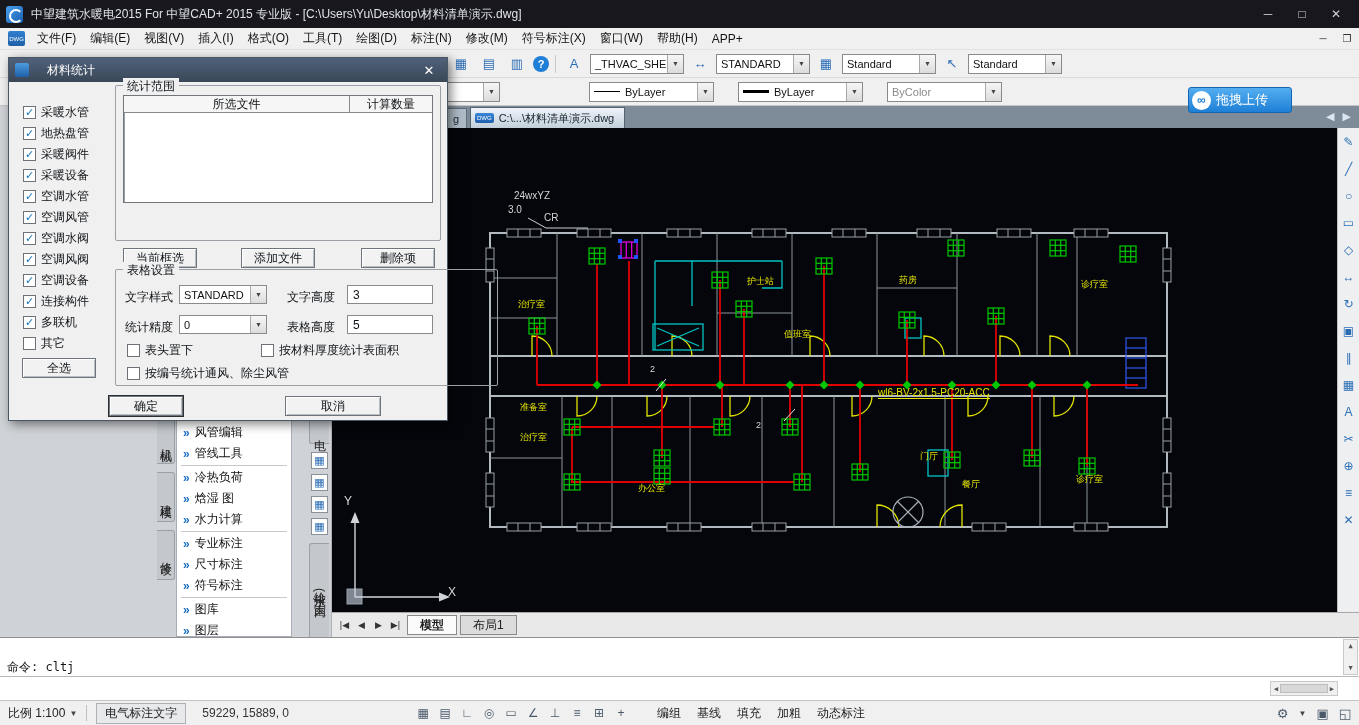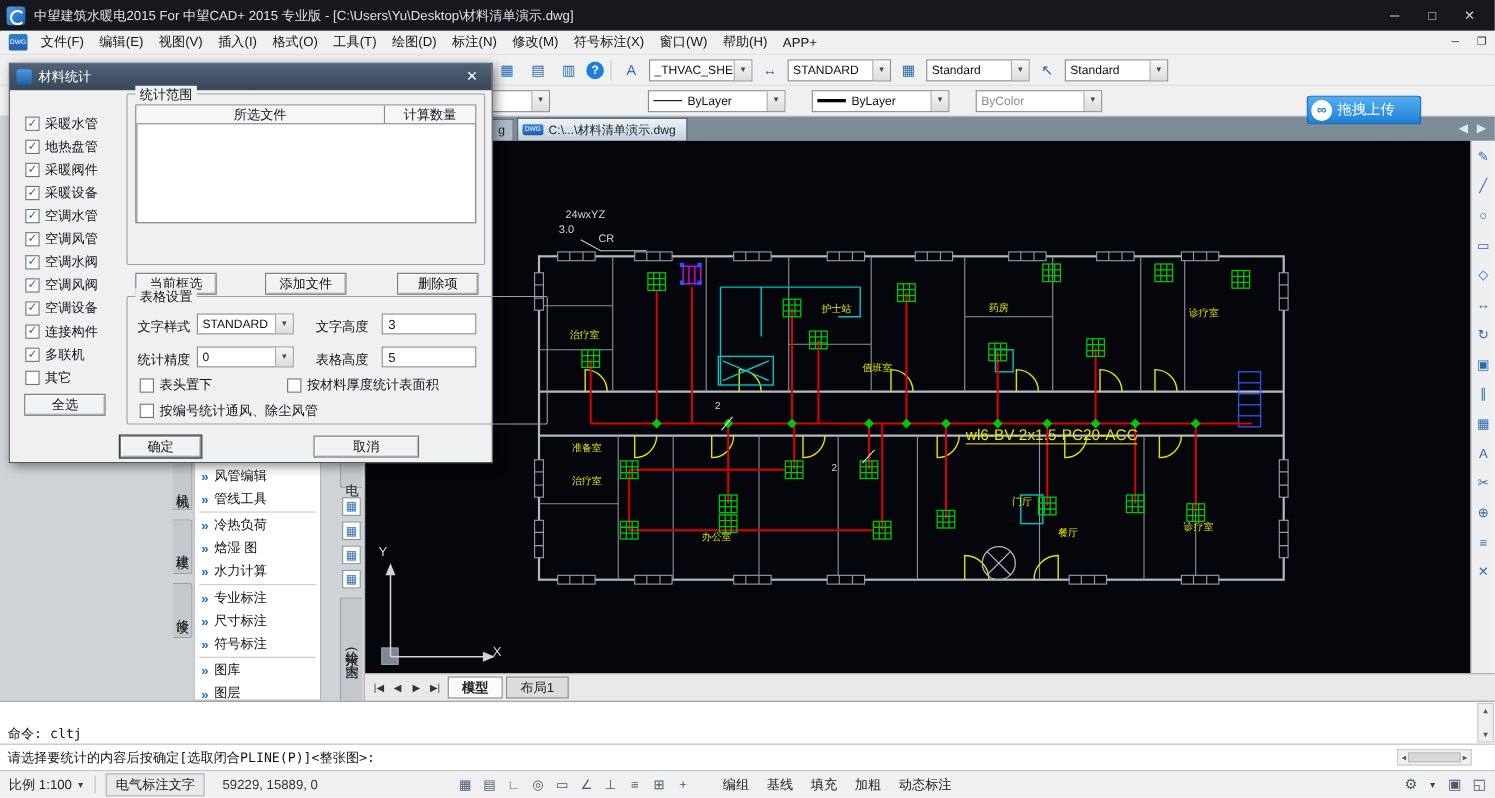--- a/index.html
+++ b/index.html
@@ -53,21 +53,21 @@
 .pm-list{padding-top:315px}
 .pm-item{height:21px;display:flex;align-items:center;font-size:12px;color:#111;padding-left:6px;gap:5px;white-space:nowrap}
 .pm-item .arr{color:#1a6fc4;font-weight:bold}
 .pm-sep{height:1px;background:#c8c8c8;margin:1px 4px}
 .pal-icon{position:absolute;left:311px;width:17px;height:17px;background:#fdfdfd;border:1px solid #8a9098;display:flex;align-items:center;justify-content:center;font-size:11px;color:#2a6db5}
 
 
 .canvas{position:absolute;left:332px;top:128px;width:1005px;height:484px;background:#04060b;overflow:hidden}
 .dlabel{position:absolute;font-size:9px;color:#e6e600;white-space:nowrap}
 .dwhite{color:#d5d5d5}
-.dcirc{font-size:14px;border-bottom:1px solid #e6e600}
+.dcirc{font-size:10px;border-bottom:1px solid #e6e600}
 .axis{color:#d8d8d8;font-size:12px}
 
 
 .rtools{position:absolute;left:1337px;top:128px;width:22px;height:484px;background:#edeff1;border-left:1px solid #c2c2c2;display:flex;flex-direction:column;align-items:center;padding-top:5px;gap:9px}
 .rtool{width:18px;height:18px;display:flex;align-items:center;justify-content:center;font-size:12px;color:#2a6db5}
 
 
 .modeltabs{position:absolute;left:332px;top:612px;width:1027px;height:25px;background:#e9e9e9;border-top:1px solid #a8a8a8;display:flex;align-items:center;padding-left:4px;font-size:12px;color:#222}
 .mt-nav{width:17px;text-align:center;font-size:9px;color:#333}
 .mt-tab{padding:2px 12px;margin-left:3px;border:1px solid #8a8a8a;background:#dcdcdc;height:20px;display:flex;align-items:center}
@@ -89,21 +89,21 @@
 .st-mode{border:1px solid #aeb2b6;background:#e7e9eb;padding:1px 8px}
 .st-coords{margin-left:10px;color:#333}
 .st-icons{display:flex;gap:2px;margin-left:118px}
 .st-ic{width:20px;height:18px;display:flex;align-items:center;justify-content:center;font-size:12px;color:#4a5a6a}
 .st-toggles{display:flex;gap:4px;margin-left:14px}
 .st-tg{padding:1px 6px;color:#1a1a1a}
 .st-right{margin-left:auto;display:flex;align-items:center;gap:10px;color:#4a5a6a;font-size:13px}
 
 
 .dialog{position:absolute;left:8px;top:57px;width:440px;height:364px;background:#f0f0f0;border:1px solid #4a5663;box-shadow:3px 3px 10px rgba(0,0,0,.5);z-index:50;font-size:12px;color:#101418}
-.dlg-title{height:24px;background:linear-gradient(#50617a,#394757);display:flex;align-items:center;color:#fff;font-size:12px;padding:0 6px;gap:6px}
+.dlg-title{height:24px;background:linear-gradient(#50617a,#394757);display:flex;align-items:center;color:#fff;font-size:12px;padding:0 6px;gap:18px}
 .dlg-icon{width:14px;height:14px;background:linear-gradient(#4b9be0,#2060a8);border-radius:2px;flex:none}
 .dlg-close{margin-left:auto;width:24px;text-align:center;font-size:13px}
 .group{position:absolute;border:1px solid #9aa0a6;border-radius:2px}
 .glabel{position:absolute;top:-8px;left:7px;background:#f0f0f0;padding:0 4px}
 .cbrow{position:absolute;display:flex;align-items:center;gap:5px}
 .cbox{width:13px;height:13px;background:#fff;border:1px solid #6d7278;display:flex;align-items:center;justify-content:center;font-size:11px;color:#1273b8;line-height:1;flex:none}
 .cbox .mark{visibility:hidden}
 .cbox.checked .mark{visibility:visible}
 .btn3{background:#f2f2f2;border:1px solid #6f757c;box-shadow:inset 1px 1px 0 #fff,inset -1px -1px 0 #b9bcc0;display:flex;align-items:center;justify-content:center;position:absolute}
 .btn-default{outline:1px solid #2b2f33}
@@ -532,21 +532,20 @@
     <span class="mt-nav">◀</span>
     <span class="mt-nav">▶</span>
     <span class="mt-nav">▶|</span>
     <span class="mt-tab active">模型</span>
     <span class="mt-tab">布局1</span>
   </div>
 
   <div class="cmd">
     <div class="cmd-line" style="top:21px">命令: cltj</div>
     <div class="cmd-div"></div>
-    <div class="cmd-line" style="top:43px">请选择要统计的内容后按确定[选取闭合PLINE(P)]&lt;整张图&gt;:</div>
     <div class="cmd-vscroll">
       <span>▲</span>
       <span>▼</span>
     </div>
     <div class="cmd-hscroll">
       <span>◀</span>
       <span class="scroll-thumb"></span>
       <span>▶</span>
     </div>
   </div>

